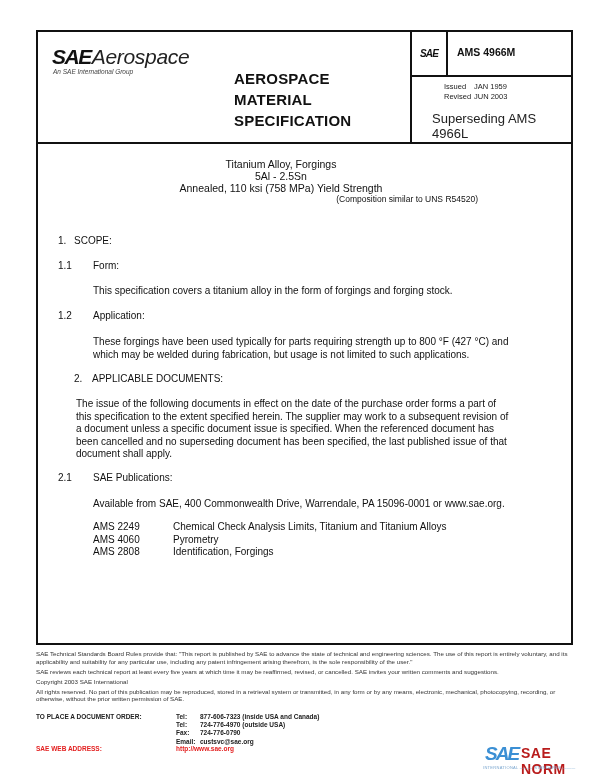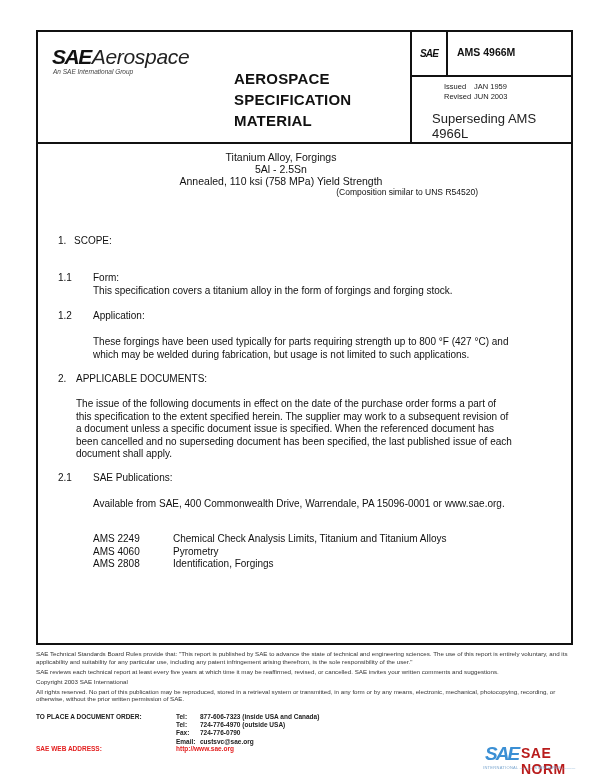--- a/index.html
+++ b/index.html
@@ -20,21 +20,21 @@
   .rightcol { position: absolute; left: 372px; top: 0; width: 161px; height: 112px; border-left: 2px solid #111; }
   .ams-row { position: absolute; left: 0; top: 0; width: 159px; height: 45px; border-bottom: 2px solid #111; }
   .sae-box { position: absolute; left: 0; top: 0; width: 36px; height: 43px; border-right: 2px solid #111; display: flex; align-items: center; justify-content: center; }
   .sae-mini { font-weight: bold; font-style: italic; font-size: 10px; letter-spacing: -0.8px; }
   .ams-num { position: absolute; left: 45px; top: 14px; font-weight: bold; font-size: 10.5px; }
   .issue-block { position: absolute; left: 12px; top: 50px; font-size: 7.5px; line-height: 10px; color: #222; }
   .issue-row { display: flex; }
   .issue-label { width: 50px; padding-left: 20px; }
   .superseding { position: absolute; left: 20px; top: 79px; font-size: 13px; color: #222; }
 
-  .title-block { position: absolute; left: 0; top: 119px; width: 468px; text-align: center; font-size: 10.5px; line-height: 12px; padding-left: 18px; }
+  .title-block { position: absolute; left: 0; top: 126px; width: 468px; text-align: center; font-size: 10.5px; line-height: 12px; padding-left: 18px; }
   .title-block .composition { text-align: right; padding-right: 28px; font-size: 8.5px; line-height: 10px; }
 
   .body { position: absolute; left: 0; top: 0; width: 533px; font-size: 10px; line-height: 12.5px; color: #111; }
   .section { position: absolute; left: 20px; }
   .sec-num { display: inline-block; width: 28px; }
   .para { position: absolute; left: 55px; width: 455px; }
   .pub-table { position: absolute; left: 55px; }
   .pub-row { display: flex; font-size: 10px; line-height: 12.5px; }
   .pub-code { width: 80px; }
 
@@ -61,22 +61,22 @@
     <div class="logo">
       <div class="logo-main">
         <span class="logo-sae">SAE</span>
         <span class="logo-aero">Aerospace</span>
       </div>
       <div class="logo-sub">An SAE International Group</div>
     </div>
 
     <div class="doc-type">
       <div>AEROSPACE</div>
+      <div>MATERIAL</div>
       <div>SPECIFICATION</div>
-      <div>MATERIAL</div>
     </div>
 
     <div class="rightcol">
       <div class="ams-row">
         <div class="sae-box">
           <span class="sae-mini">SAE</span>
         </div>
         <div class="ams-num">AMS 4966M</div>
       </div>
       <div class="issue-block">
@@ -98,50 +98,50 @@
     <div>5Al - 2.5Sn</div>
     <div>Annealed, 110 ksi (758 MPa) Yield Strength</div>
     <div class="composition">(Composition similar to UNS R54520)</div>
   </div>
 
   <div class="body">
     <div class="section" style="top:203px;">
       <span class="sec-num" style="width:16px;">1.</span><span>SCOPE:</span>
     </div>
 
-    <div class="section" style="top:228px;margin-top:12px;">
+    <div class="section" style="top:228px;">
       <span class="sec-num" style="width:35px;">1.1</span><span>Form:</span>
     </div>
     <div class="para" style="top:253px;">This specification covers a titanium alloy in the form of forgings and forging stock.</div>
 
     <div class="section" style="top:278px;">
       <span class="sec-num" style="width:35px;">1.2</span><span>Application:</span>
     </div>
     <div class="para" style="top:304px;">
       <div>These forgings have been used typically for parts requiring strength up to 800 °F (427 °C) and</div>
       <div>which may be welded during fabrication, but usage is not limited to such applications.</div>
     </div>
 
-    <div class="section" style="top:341px;">
+    <div class="section" style="top:341px;margin-left:16px;">
       <span class="sec-num" style="width:18px;">2.</span><span>APPLICABLE DOCUMENTS:</span>
     </div>
     <div class="para" style="left:38px; width:490px; top:366px;">
       <div>The issue of the following documents in effect on the date of the purchase order forms a part of</div>
       <div>this specification to the extent specified herein. The supplier may work to a subsequent revision of</div>
       <div>a document unless a specific document issue is specified. When the referenced document has</div>
-      <div>been cancelled and no superseding document has been specified, the last published issue of each</div>
+      <div>been cancelled and no superseding document has been specified, the last published issue of that</div>
       <div>document shall apply.</div>
     </div>
 
     <div class="section" style="top:440px;">
       <span class="sec-num" style="width:35px;">2.1</span><span>SAE Publications:</span>
     </div>
     <div class="para" style="top:466px; width:480px;">Available from SAE, 400 Commonwealth Drive, Warrendale, PA 15096-0001 or www.sae.org.</div>
 
-    <div class="pub-table" style="top:501px;">
+    <div class="pub-table" style="top:489px;">
       <div class="pub-row">
         <span class="pub-code">AMS 2249</span>
         <span>Chemical Check Analysis Limits, Titanium and Titanium Alloys</span>
       </div>
       <div class="pub-row">
         <span class="pub-code">AMS 4060</span>
         <span>Pyrometry</span>
       </div>
       <div class="pub-row">
         <span class="pub-code">AMS 2808</span>

